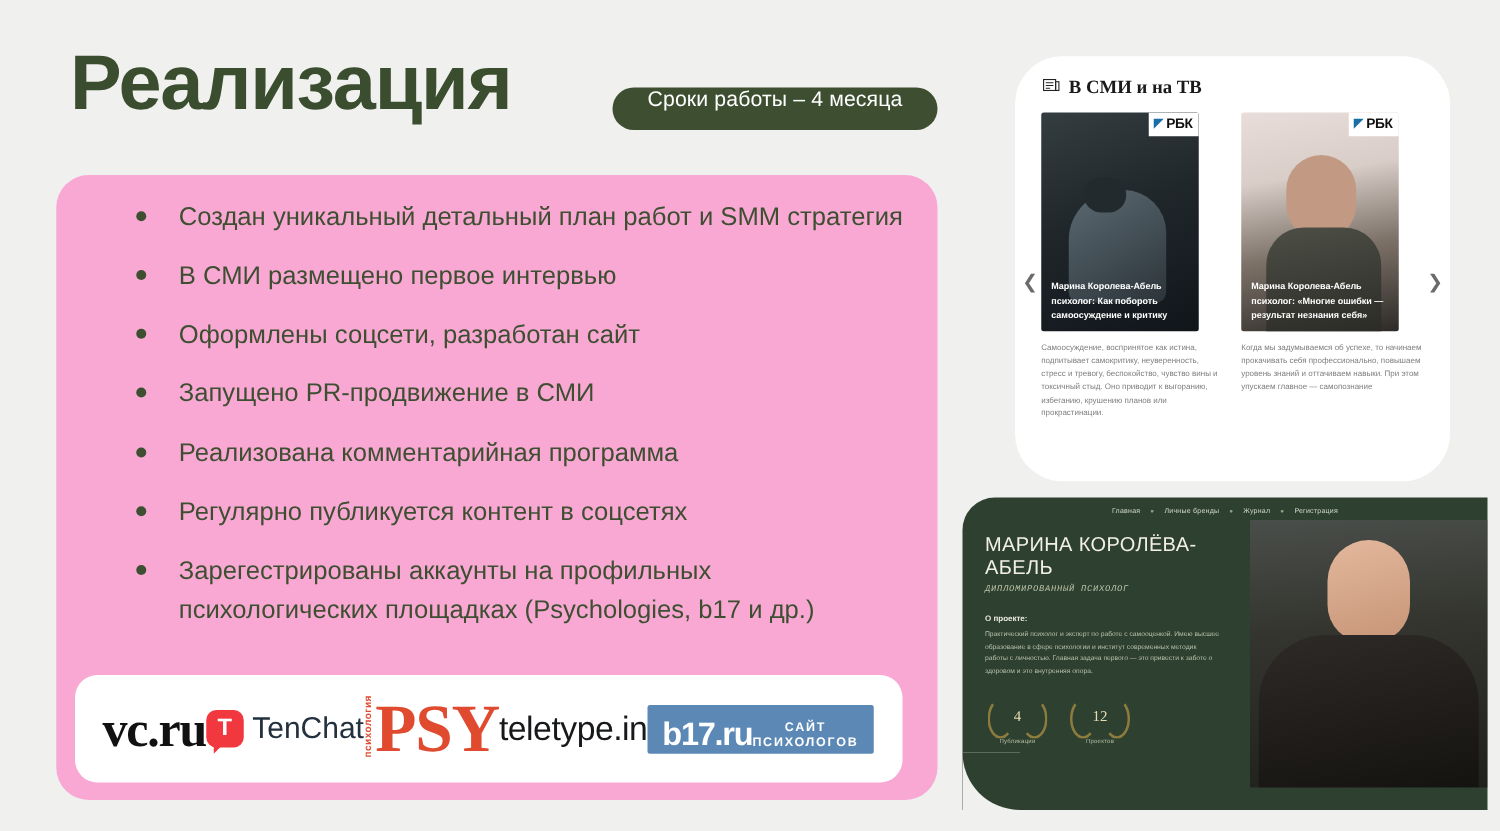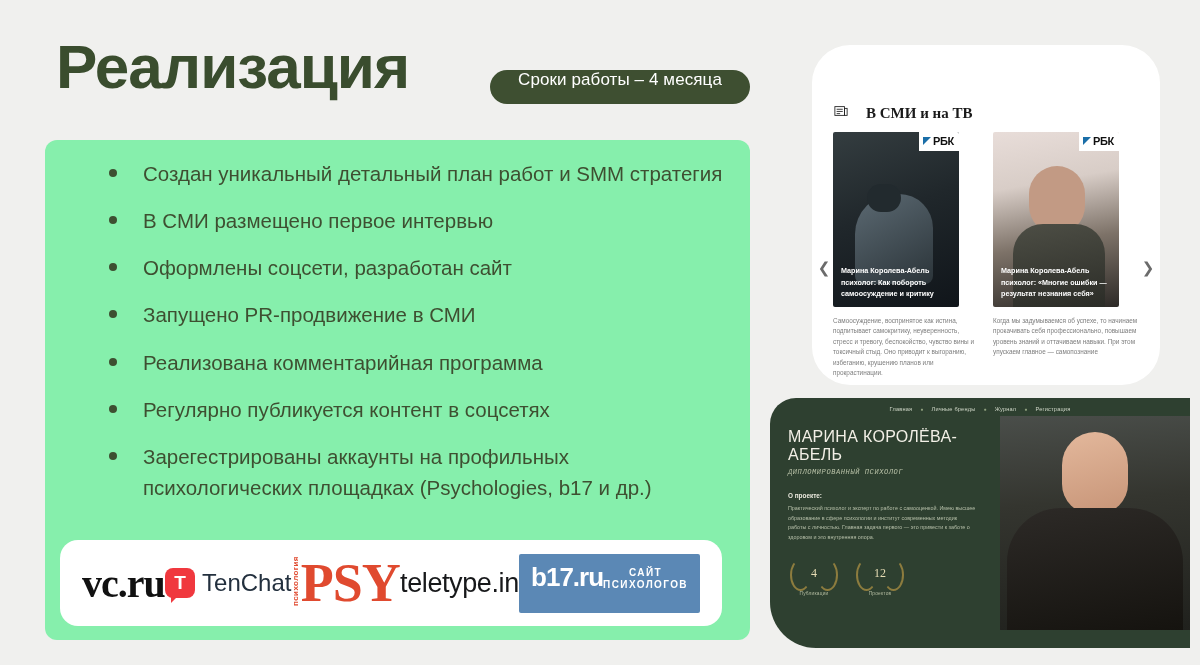--- a/index.html
+++ b/index.html
@@ -25,22 +25,22 @@
     background:#3e4f31;color:#ffffff;
     border-radius:26px;
     padding:0 28px 14px;
     font-size:17px;font-weight:400;
     letter-spacing:.1px;
     white-space:nowrap;
   }
   .orange-panel{
     position:absolute;left:45px;top:140px;
     width:705px;height:500px;
-    background:#86efac;
-    border-radius:12px;
+    background:#f9a8d4;
+    border-radius:26px;
   }
   .bullets{
     position:absolute;left:60px;top:18px;right:18px;
     list-style:none;margin:0;padding:0;
   }
   .bullets li{
     position:relative;
     color:#3e4f31;
     font-size:20.5px;
     line-height:1.52;
@@ -52,21 +52,20 @@
     position:absolute;left:4px;top:11px;
     width:8px;height:8px;border-radius:50%;
     background:#3e4f31;
   }
   .logo-strip{
     position:absolute;left:15px;right:28px;bottom:14px;
     height:86px;
     background:#ffffff;
     border-radius:18px;
     display:flex;align-items:center;
-    justify-content:space-between;
     padding:0 22px;
     box-sizing:border-box;
   }
   .logo{display:flex;align-items:center;}
   .logo-vcru{
     font-family:"Liberation Serif", serif;
     font-size:40px;font-weight:700;color:#111;
     letter-spacing:-1px;
   }
   .tenchat{display:flex;align-items:center;gap:7px;}
@@ -90,44 +89,43 @@
     letter-spacing:.4px;height:46px;line-height:1;
     margin-right:1px;
   }
   .psy-main{
     font-family:"Liberation Serif", serif;
     font-size:54px;font-weight:700;color:#e04a2f;
     line-height:.84;letter-spacing:-1px;
   }
   .b17{
     background:#5b88b5;color:#fff;
-    padding:8px 12px 21px;border-radius:2px;
+    padding:8px 12px 1px;border-radius:2px;
     text-align:center;
   }
   .b17 .b17-top{
     font-size:26px;font-weight:700;line-height:1;
     letter-spacing:-1px;
   }
   .b17 .b17-top .ru{font-weight:700;}
   .b17 .b17-sub{
     font-size:10px;font-weight:700;letter-spacing:1.4px;
     margin-top:5px;line-height:1.25;
   }
 
   
   .media-card{
     position:absolute;left:812px;top:45px;
     width:348px;height:340px;
     background:#ffffff;border-radius:38px;
     overflow:hidden;
   }
   .media-head{
-    display:flex;align-items:center;gap:18px;
+    display:flex;align-items:center;gap:7px;
     padding:16px 0 0 22px;
-    margin-top:43px;
   }
   .media-head .mh-title{
     font-family:"Liberation Serif", serif;
     font-size:15px;font-weight:700;color:#1a1a1a;
   }
   .carousel{position:relative;margin-top:10px;padding:0 20px;}
   .arrow{
     position:absolute;top:128px;
     font-size:15px;color:#6b6b6b;
     width:14px;text-align:center;line-height:1;

